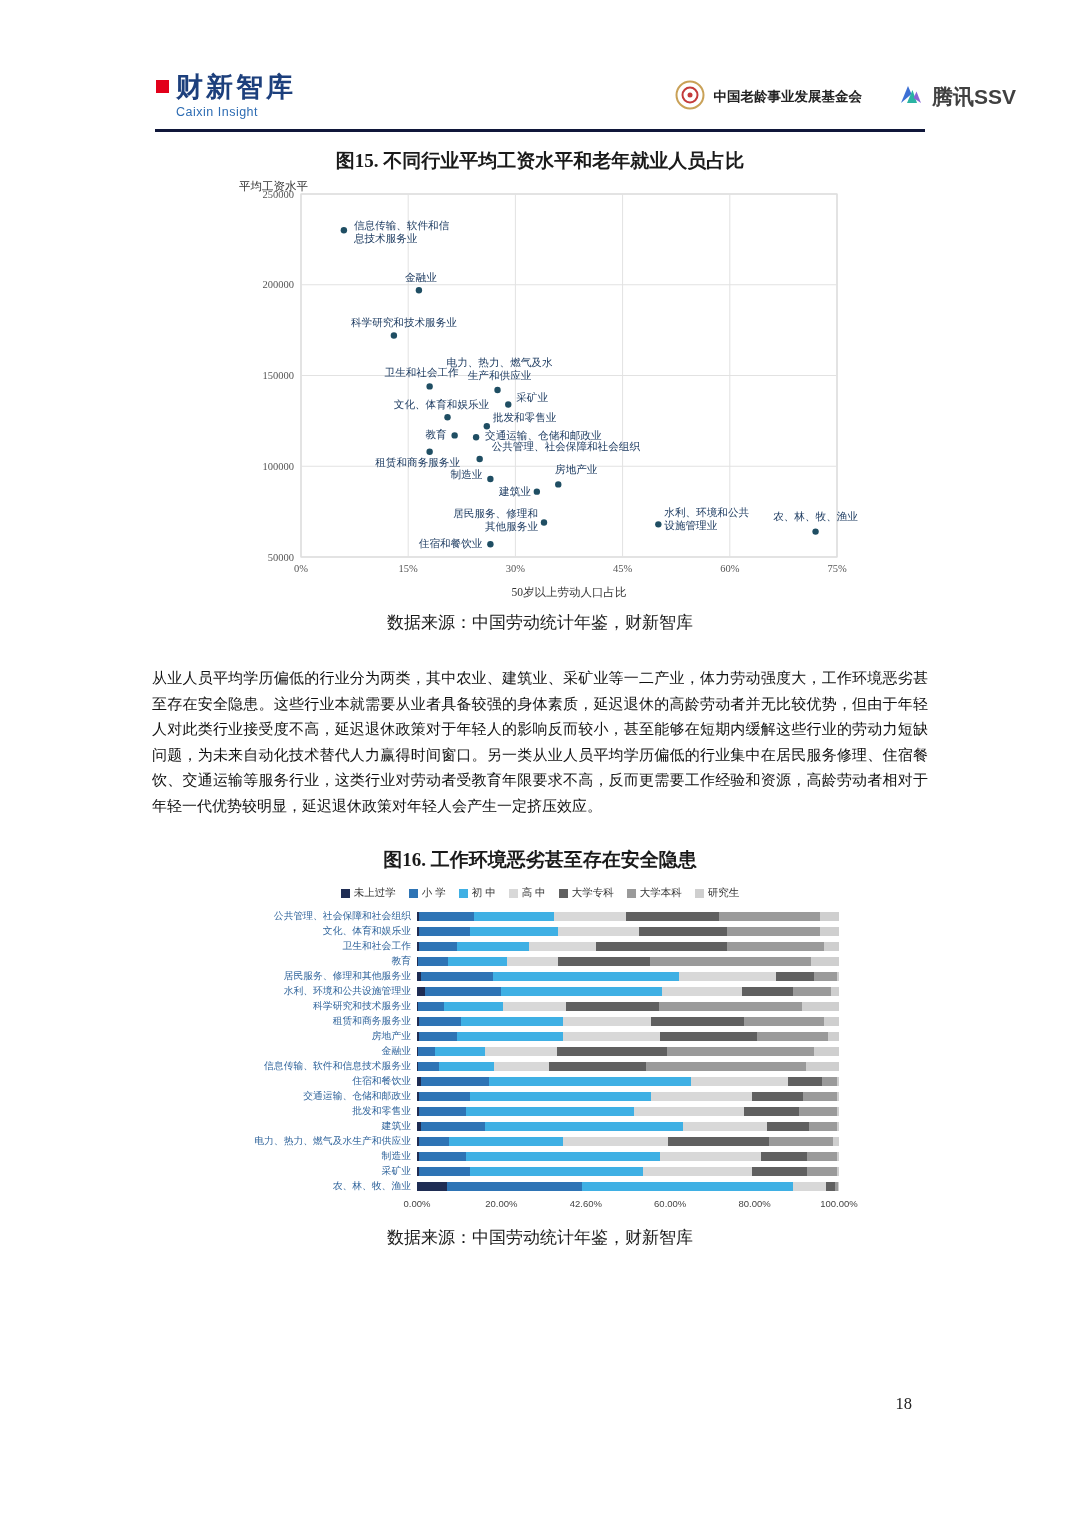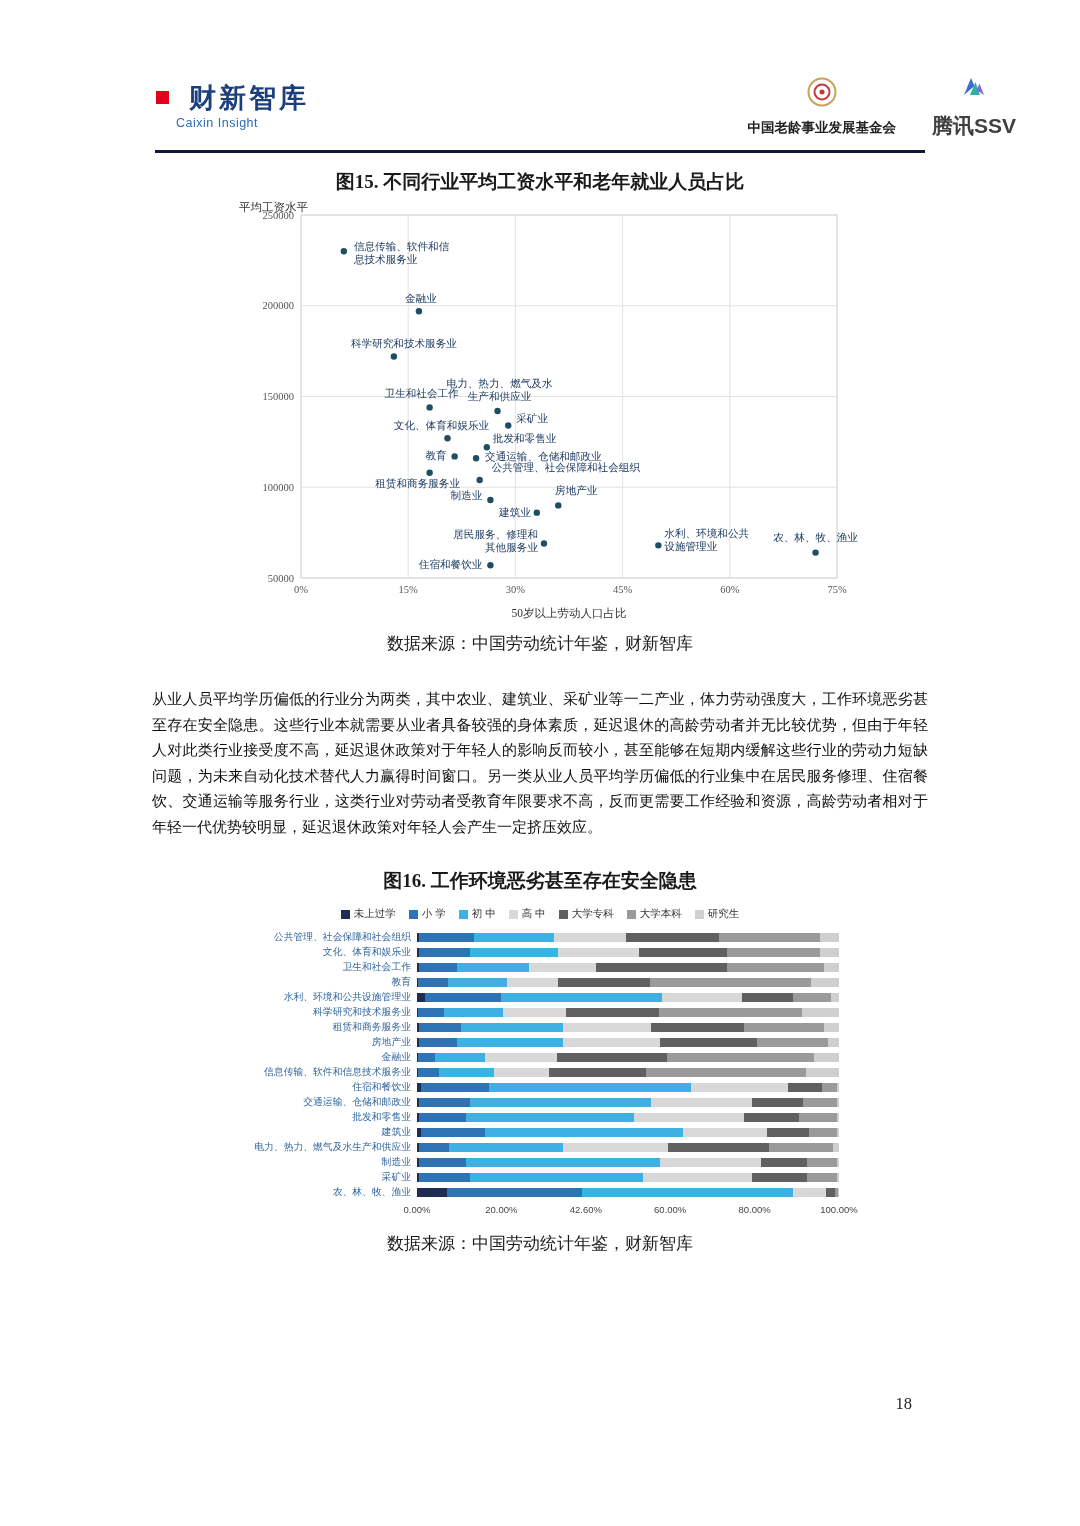--- a/index.html
+++ b/index.html
@@ -2,26 +2,26 @@
 <html><head>
 <meta charset="utf-8">
 <style>
   html,body{margin:0;padding:0;background:#ffffff;}
   .page{position:relative;width:1080px;height:1526px;background:#fff;overflow:hidden;
         font-family:"Liberation Serif",serif;color:#1a1a1a;}
 
   
   .header{display:flex;justify-content:space-between;align-items:center;margin:74px 64px 0 156px;}
   .caixin{display:flex;flex-direction:column;}
-  .caixin-top{display:flex;align-items:flex-start;gap:20px;}
+  .caixin-top{display:flex;align-items:flex-start;gap:7px;}
   .caixin-mark{width:13px;height:13px;background:#e2001a;margin-top:6px;}
   .caixin-cn{font-family:"Liberation Sans",sans-serif;font-weight:bold;font-size:27px;color:#1c3f7c;letter-spacing:3px;line-height:1;}
   .caixin-en{font-family:"Liberation Sans",sans-serif;font-size:12.5px;color:#2d6cb3;margin-top:4px;padding-left:20px;letter-spacing:.5px;}
   .right-logos{display:flex;align-items:center;gap:36px;}
-  .logo-group{display:flex;align-items:center;gap:8px;flex-direction:column;}
+  .logo-group{display:flex;align-items:center;gap:8px;}
   .foundation-name{font-family:"Liberation Sans",sans-serif;font-size:13.5px;font-weight:bold;color:#222;}
   .tencent-name{font-family:"Liberation Sans",sans-serif;font-size:21px;font-weight:bold;color:#404040;}
   .header-rule{height:3px;background:#10173a;margin:10px 155px 0 155px;}
 
   
   .fig-title{text-align:center;font-size:19px;font-weight:bold;margin-top:16px;}
   .source{text-align:center;font-size:17px;margin-top:8px;}
 
   
   #scatter{display:block;margin:4px auto 0;}
@@ -238,20 +238,32 @@
             <div class="bar-seg" style="width: 0.3%; background: rgb(31, 45, 84);"></div>
             <div class="bar-seg" style="width: 7%; background: rgb(46, 116, 181);"></div>
             <div class="bar-seg" style="width: 14%; background: rgb(63, 176, 228);"></div>
             <div class="bar-seg" style="width: 12%; background: rgb(216, 216, 216);"></div>
             <div class="bar-seg" style="width: 22%; background: rgb(96, 96, 96);"></div>
             <div class="bar-seg" style="width: 38%; background: rgb(154, 154, 154);"></div>
             <div class="bar-seg" style="width: 6.7%; background: rgb(207, 207, 207);"></div>
           </div>
         </div>
         <div class="bar-row">
+          <span class="bar-label">居民服务、修理和其他服务业</span>
+          <div class="bar-track">
+            <div class="bar-seg" style="width: 1%; background: rgb(31, 45, 84);"></div>
+            <div class="bar-seg" style="width: 17%; background: rgb(46, 116, 181);"></div>
+            <div class="bar-seg" style="width: 44%; background: rgb(63, 176, 228);"></div>
+            <div class="bar-seg" style="width: 23%; background: rgb(216, 216, 216);"></div>
+            <div class="bar-seg" style="width: 9%; background: rgb(96, 96, 96);"></div>
+            <div class="bar-seg" style="width: 5.5%; background: rgb(154, 154, 154);"></div>
+            <div class="bar-seg" style="width: 0.5%; background: rgb(207, 207, 207);"></div>
+          </div>
+        </div>
+        <div class="bar-row">
           <span class="bar-label">水利、环境和公共设施管理业</span>
           <div class="bar-track">
             <div class="bar-seg" style="width: 2%; background: rgb(31, 45, 84);"></div>
             <div class="bar-seg" style="width: 18%; background: rgb(46, 116, 181);"></div>
             <div class="bar-seg" style="width: 38%; background: rgb(63, 176, 228);"></div>
             <div class="bar-seg" style="width: 19%; background: rgb(216, 216, 216);"></div>
             <div class="bar-seg" style="width: 12%; background: rgb(96, 96, 96);"></div>
             <div class="bar-seg" style="width: 9%; background: rgb(154, 154, 154);"></div>
             <div class="bar-seg" style="width: 2%; background: rgb(207, 207, 207);"></div>
           </div>

